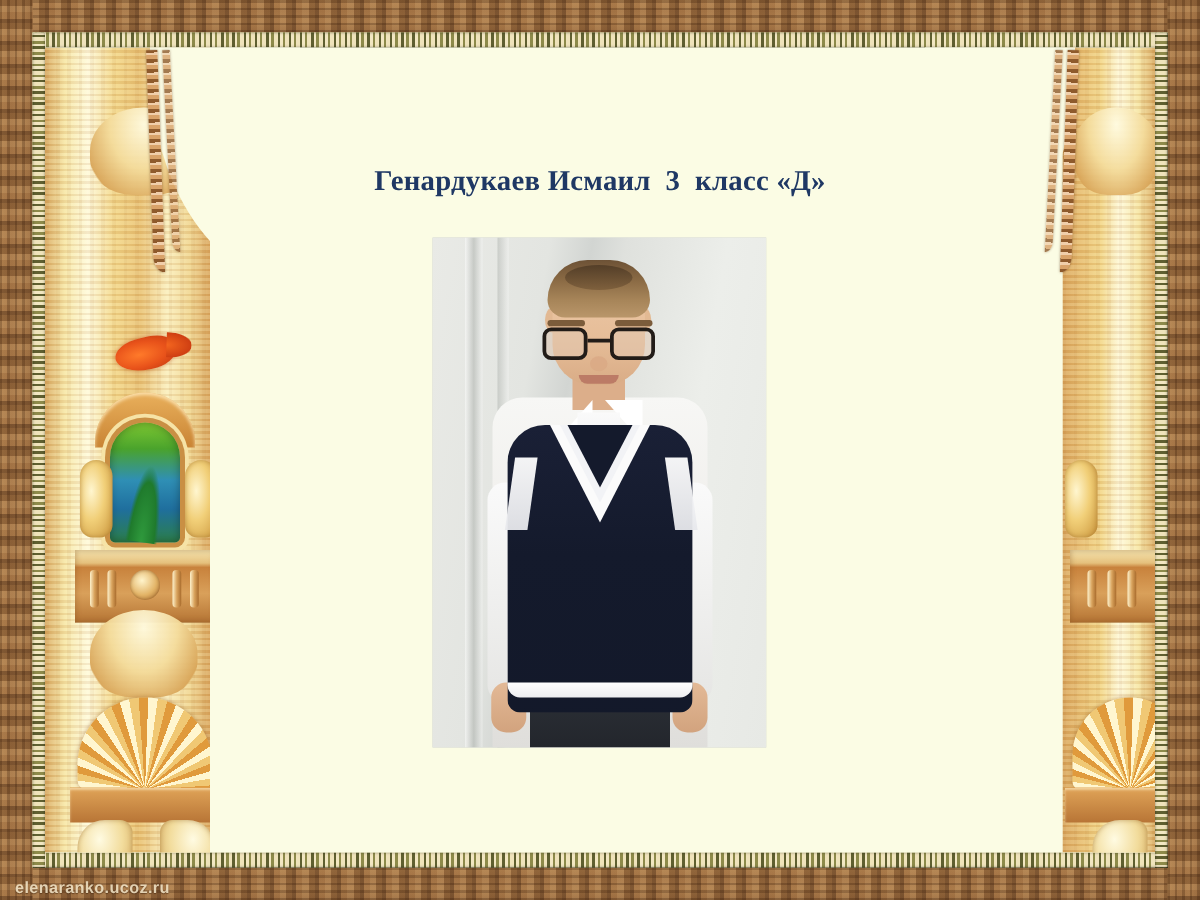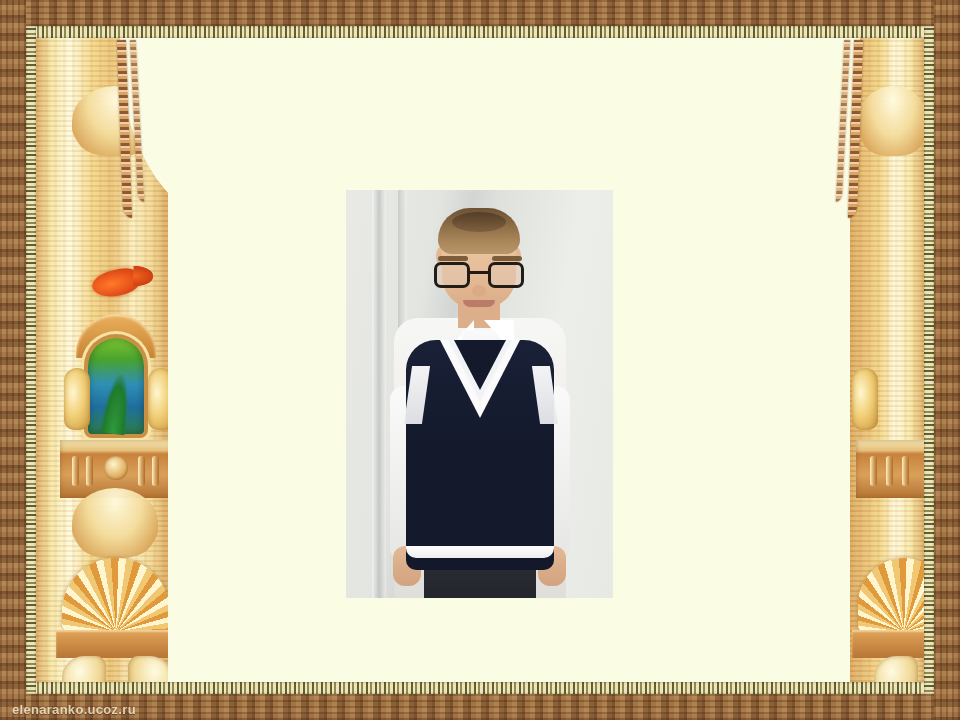--- a/index.html
+++ b/index.html
@@ -408,20 +408,21 @@
   </div>
 
   <div class="arch-mask left"></div>
   <div class="arch-mask right"></div>
 
   <div class="rope" style="left:120px;top:40px;width:9px;height:178px;border-bottom-left-radius:120px 180px;transform:rotate(-2deg);"></div>
   <div class="rope" style="left:134px;top:40px;width:6px;height:162px;border-bottom-left-radius:110px 160px;transform:rotate(-3deg);opacity:.8;"></div>
   <div class="rope" style="right:100px;top:40px;width:9px;height:178px;border-bottom-right-radius:120px 180px;transform:rotate(2deg);"></div>
   <div class="rope" style="right:114px;top:40px;width:6px;height:162px;border-bottom-right-radius:110px 160px;transform:rotate(3deg);opacity:.8;"></div>
 
+  <div class="title">Генардукаев Исмаил  3  класс «Д»</div>
 
   <div class="photo">
     <div class="wall"></div>
     <div class="figure">
       <div class="shirt"></div>
       <div class="sleeve l"></div>
       <div class="sleeve r"></div>
       <div class="hand l"></div>
       <div class="hand r"></div>
       <div class="trousers"></div>

